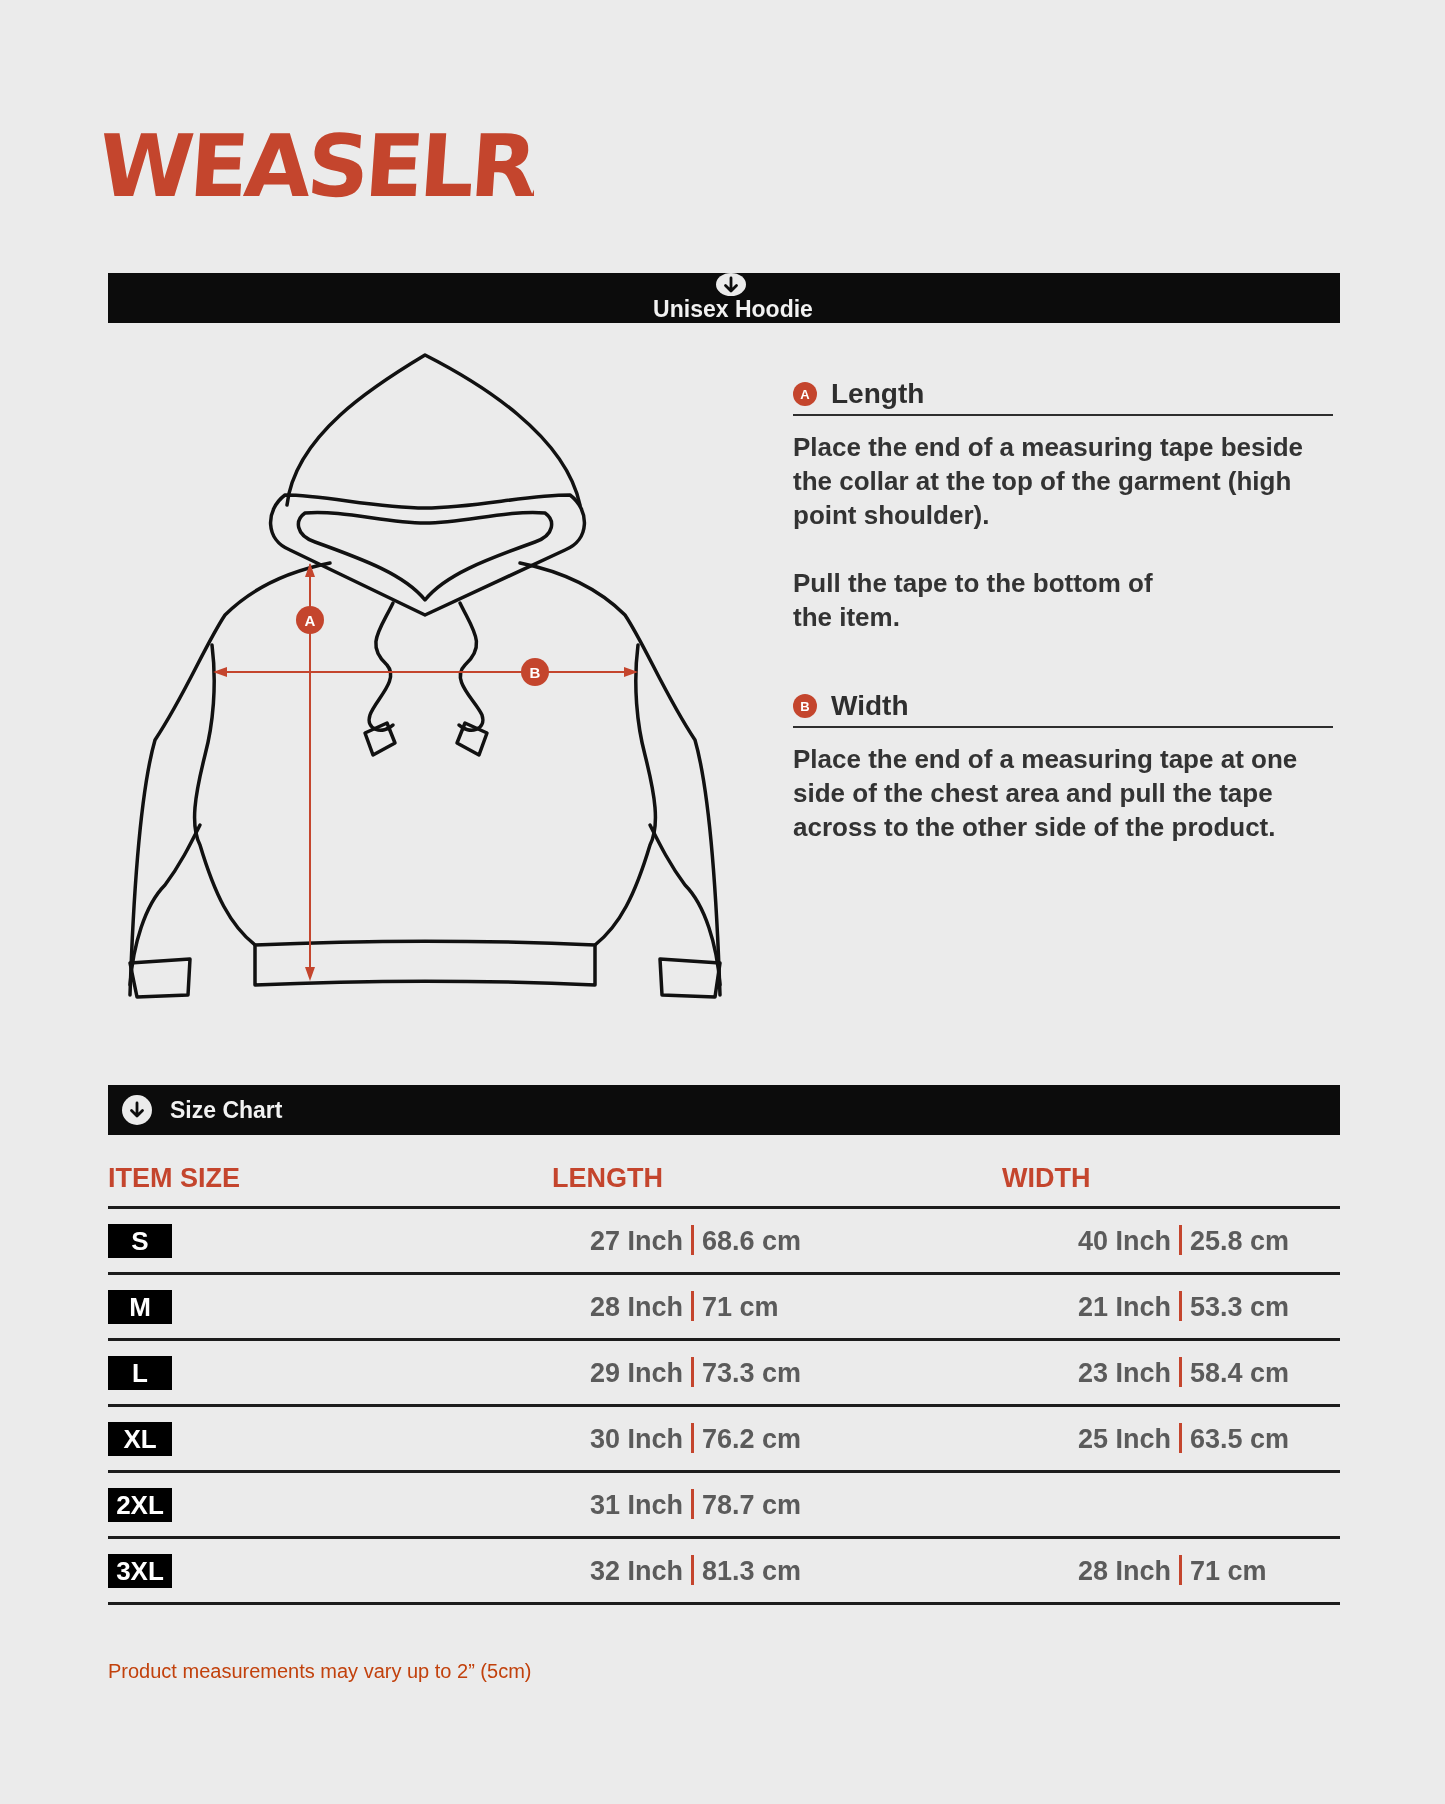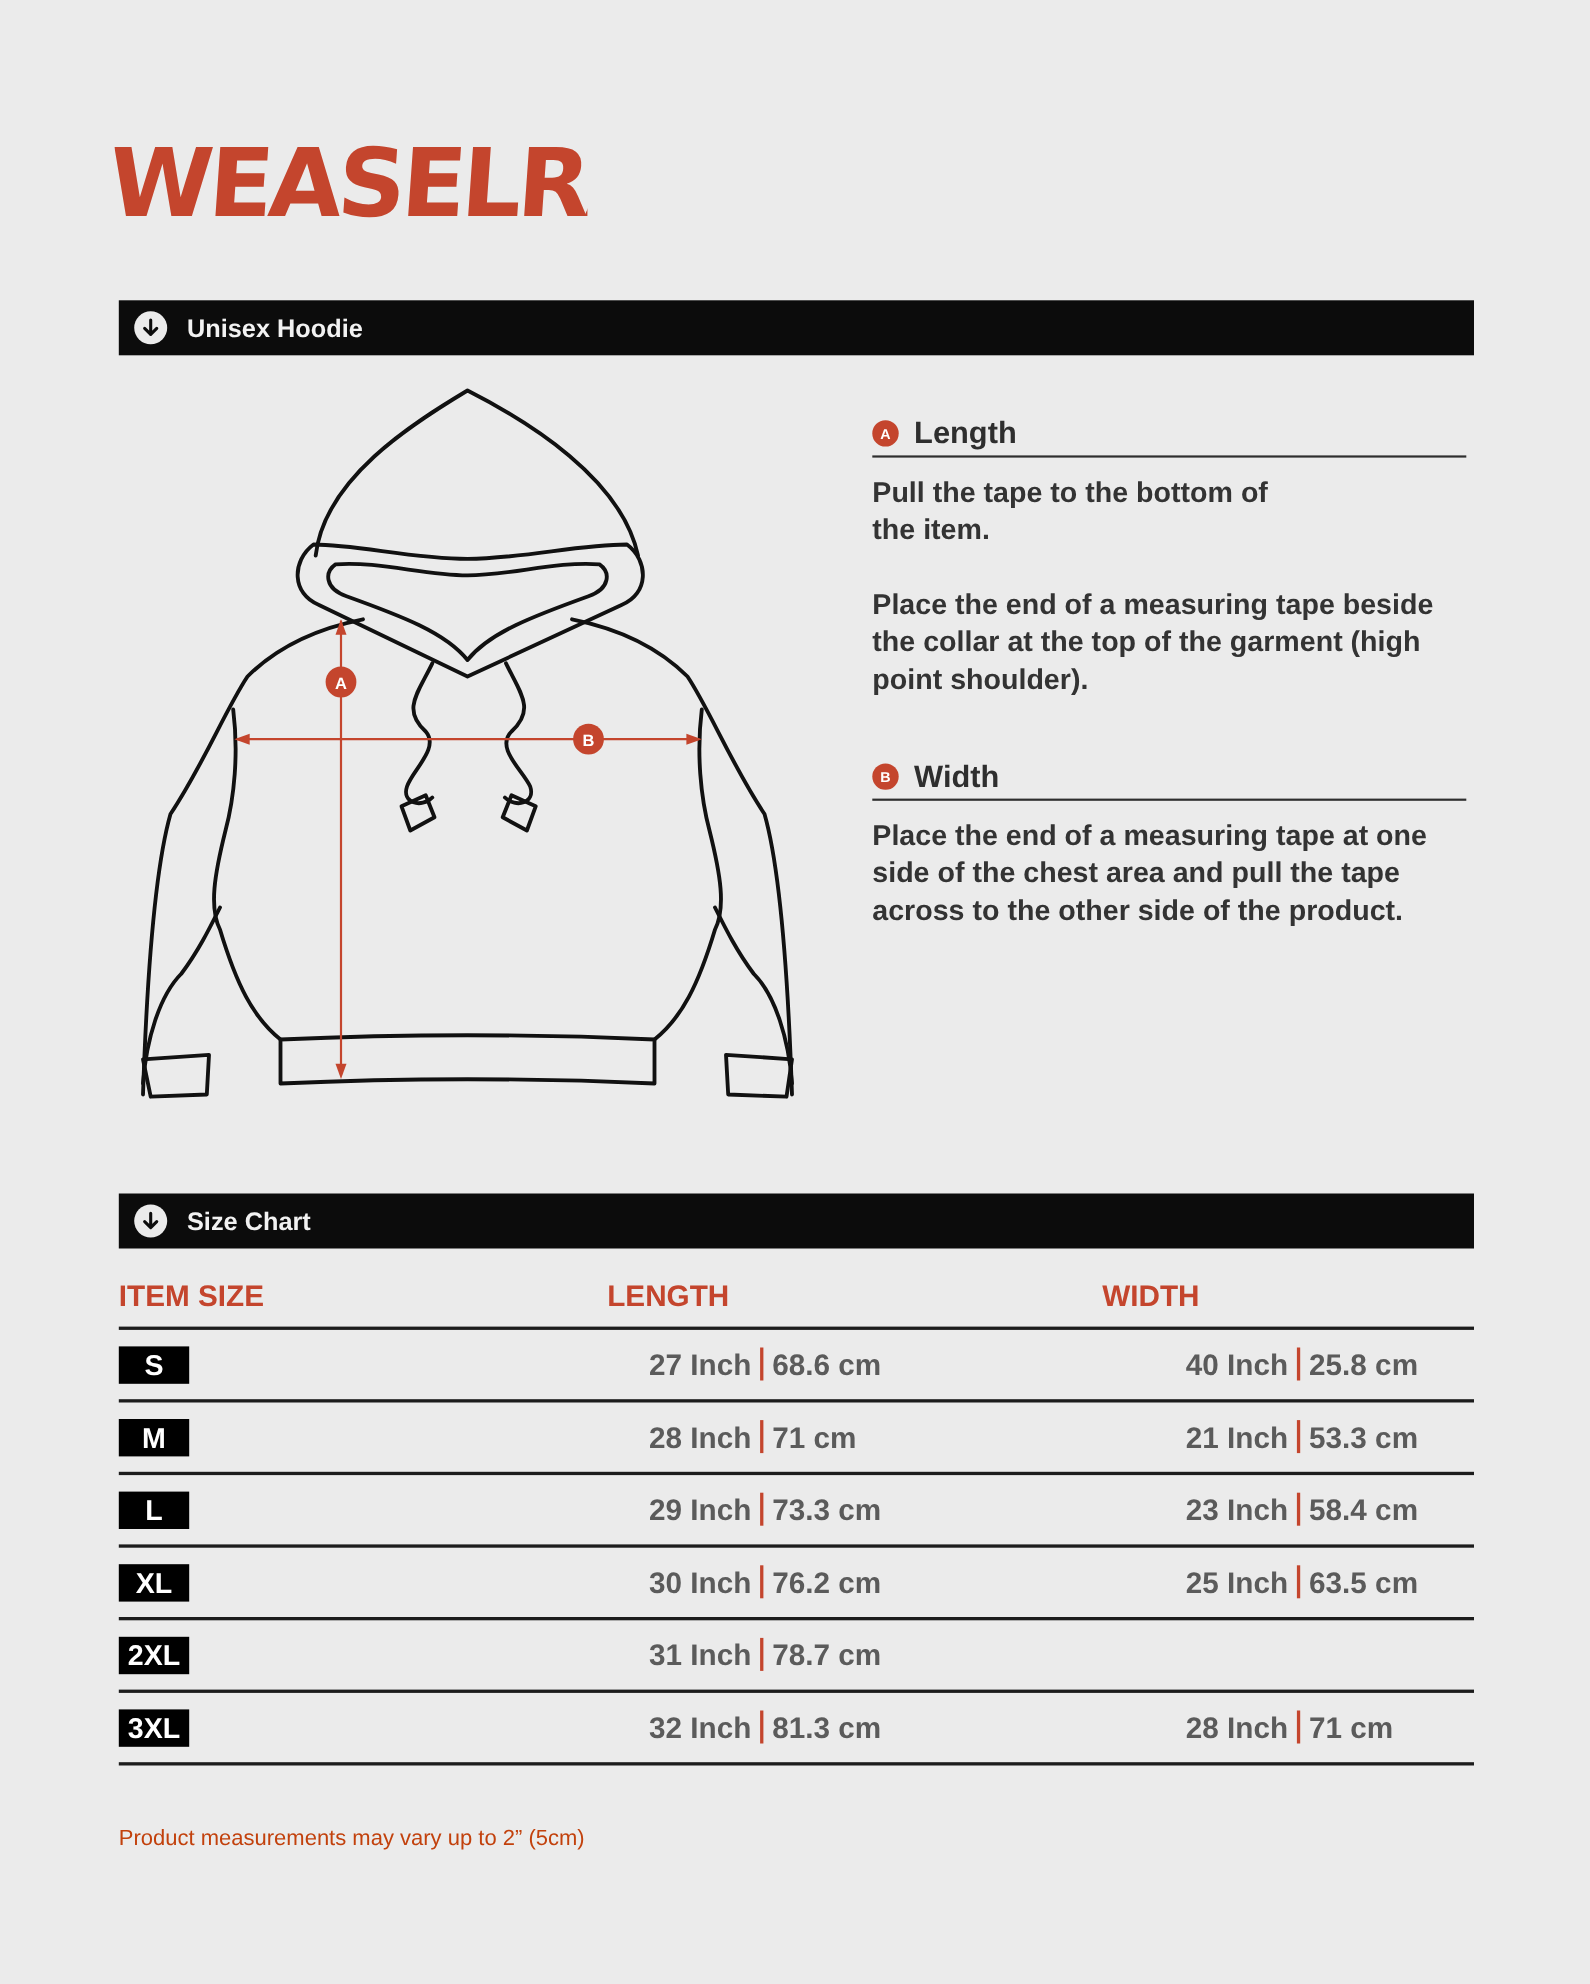--- a/index.html
+++ b/index.html
@@ -29,21 +29,21 @@
   .sep { display:inline-block; width:3px; height:30px; background:#c4452d; vertical-align:-5px; margin:0 8px; }
   .footer { position:absolute; left:108px; top:1660px; font-size:20px; color:#c2410c; }
 </style>
 </head>
 <body>
 
 <svg class="logo" viewBox="0 0 430 125">
   <text class="logo-text" x="0" y="100" transform="skewX(-4)">WEASELRAT</text>
 </svg>
 
-<div class="bar" style="top:273px;">
+<div class="bar" style="top:273px;flex-direction:column;">
   <span class="ico">
     <svg width="18" height="18" viewBox="0 0 18 18">
         <path d="M9 2 V15 M3.5 9.5 L9 15 L14.5 9.5" stroke="#0c0c0c" stroke-width="2.8" fill="none" stroke-linecap="round" stroke-linejoin="round"></path>
       </svg>
   </span>
   <span class="title">Unisex Hoodie</span>
 </div>
 
 <svg class="diagram" viewBox="0 0 610 670" fill="none" stroke="#111" stroke-width="3.5" stroke-linejoin="round" stroke-linecap="round">
 
@@ -81,22 +81,22 @@
   <text x="185" y="281" text-anchor="middle" fill="#fff" stroke="none" font-size="15" font-weight="bold" font-family="Liberation Sans, sans-serif">A</text>
   <text x="410" y="333" text-anchor="middle" fill="#fff" stroke="none" font-size="15" font-weight="bold" font-family="Liberation Sans, sans-serif">B</text>
 </svg>
 
 <div class="spec" style="top:378px;">
   <div class="spec-head">
     <span class="badge">A</span>
     <span class="spec-title">Length</span>
   </div>
   <div class="spec-body">
+    <p>Place the end of a measuring tape beside the collar at the top of the garment (high point shoulder).</p>
     <p style="width:380px;">Pull the tape to the bottom of the item.</p>
-    <p>Place the end of a measuring tape beside the collar at the top of the garment (high point shoulder).</p>
   </div>
 </div>
 
 <div class="spec" style="top:690px;">
   <div class="spec-head">
     <span class="badge">B</span>
     <span class="spec-title">Width</span>
   </div>
   <div class="spec-body">
     <p>Place the end of a measuring tape at one side of the chest area and pull the tape across to the other side of the product.</p>

